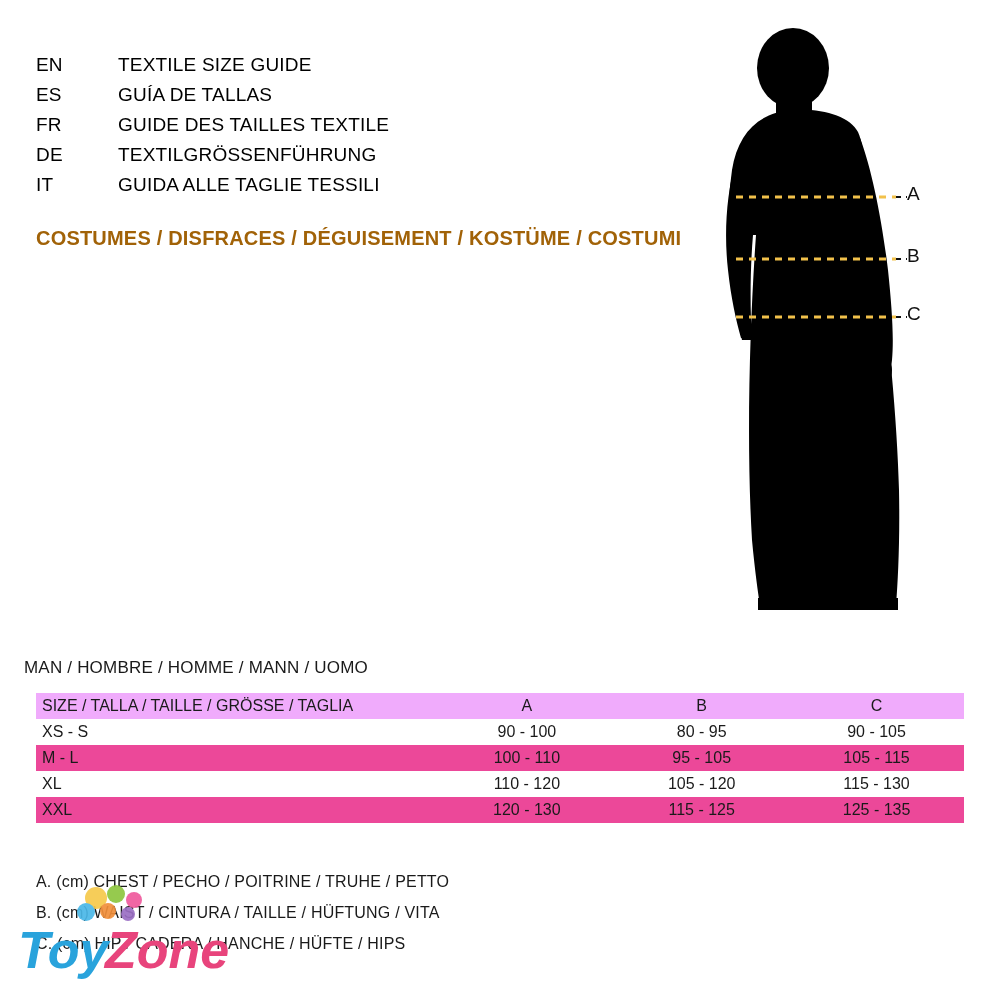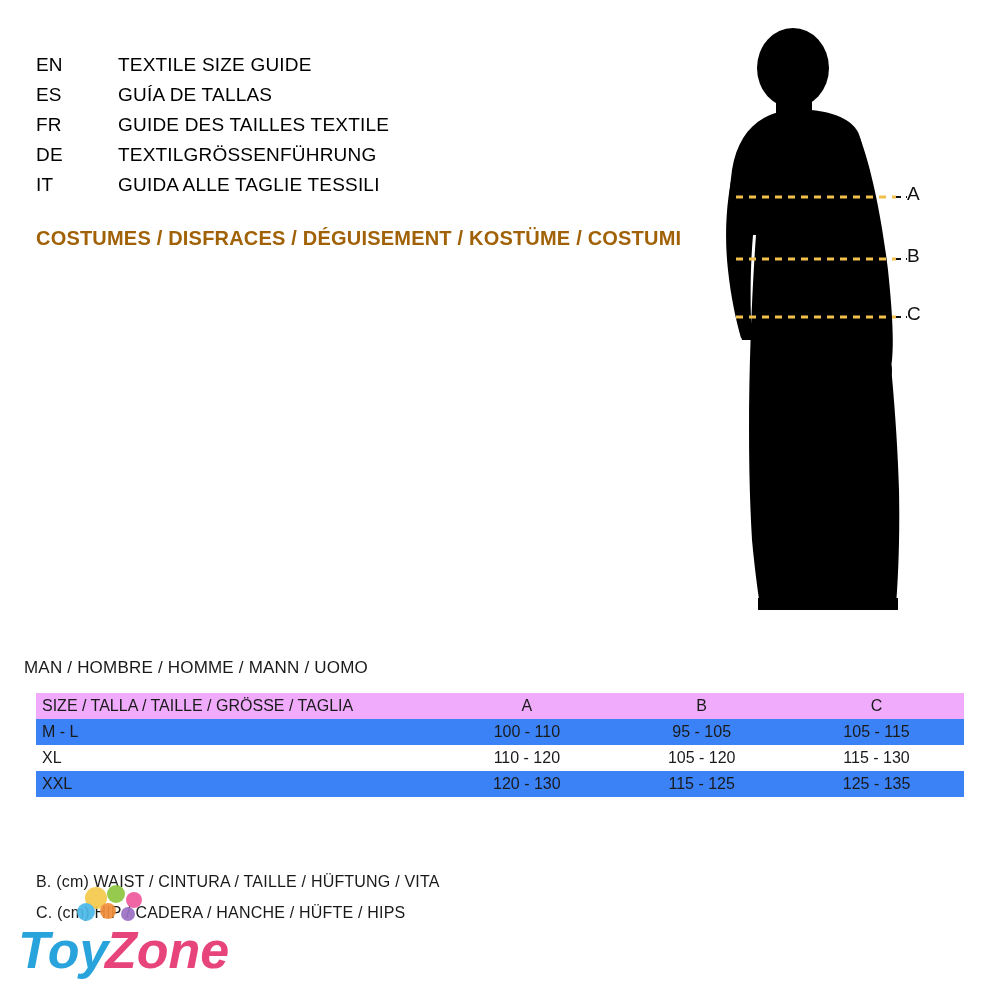--- a/index.html
+++ b/index.html
@@ -100,21 +100,21 @@
     padding-left: 6px;
     width: 400px;
   }
   table.size-table th.col-meas,
   table.size-table td.col-meas {
     text-align: center;
     width: 176px;
   }
   tr.head-row { background: #f0abfc; }
   tr.row-plain { background: #ffffff; }
-  tr.row-shade { background: #3b82f6; }
+  tr.row-shade { background: #ec4899; }
 
   
   .legend {
     position: absolute;
     left: 36px;
     top: 866px;
     font-size: 16px;
     line-height: 31px;
     color: #1a1a1a;
     letter-spacing: 0.2px;
@@ -211,20 +211,26 @@
 <table class="size-table">
   <thead>
     <tr class="head-row">
       <th class="col-label">SIZE / TALLA / TAILLE / GRÖSSE / TAGLIA</th>
       <th class="col-meas">A</th>
       <th class="col-meas">B</th>
       <th class="col-meas">C</th>
     </tr>
   </thead>
   <tbody>
+    <tr class="row-plain">
+      <td class="col-label">XS - S</td>
+      <td class="col-meas">90 - 100</td>
+      <td class="col-meas">80 - 95</td>
+      <td class="col-meas">90 - 105</td>
+    </tr>
     <tr class="row-shade">
       <td class="col-label">M - L</td>
       <td class="col-meas">100 - 110</td>
       <td class="col-meas">95 - 105</td>
       <td class="col-meas">105 - 115</td>
     </tr>
     <tr class="row-plain">
       <td class="col-label">XL</td>
       <td class="col-meas">110 - 120</td>
       <td class="col-meas">105 - 120</td>
@@ -233,20 +239,21 @@
     <tr class="row-shade">
       <td class="col-label">XXL</td>
       <td class="col-meas">120 - 130</td>
       <td class="col-meas">115 - 125</td>
       <td class="col-meas">125 - 135</td>
     </tr>
   </tbody>
 </table>
 
 <div class="legend">
+  <div>A. (cm) CHEST / PECHO / POITRINE / TRUHE / PETTO</div>
   <div>B. (cm) WAIST / CINTURA / TAILLE / HÜFTUNG / VITA</div>
   <div>C. (cm) HIP / CADERA / HANCHE / HÜFTE / HIPS</div>
 </div>
 
 <div class="logo">
   <svg width="260" height="110" viewBox="0 0 260 110" xmlns="http://www.w3.org/2000/svg" aria-hidden="true">
     <g opacity="0.92">
       <circle cx="88" cy="18" r="11" fill="#f6c94b"></circle>
       <circle cx="108" cy="14" r="9" fill="#8ec63f"></circle>
       <circle cx="126" cy="20" r="8" fill="#ef5a9d"></circle>

